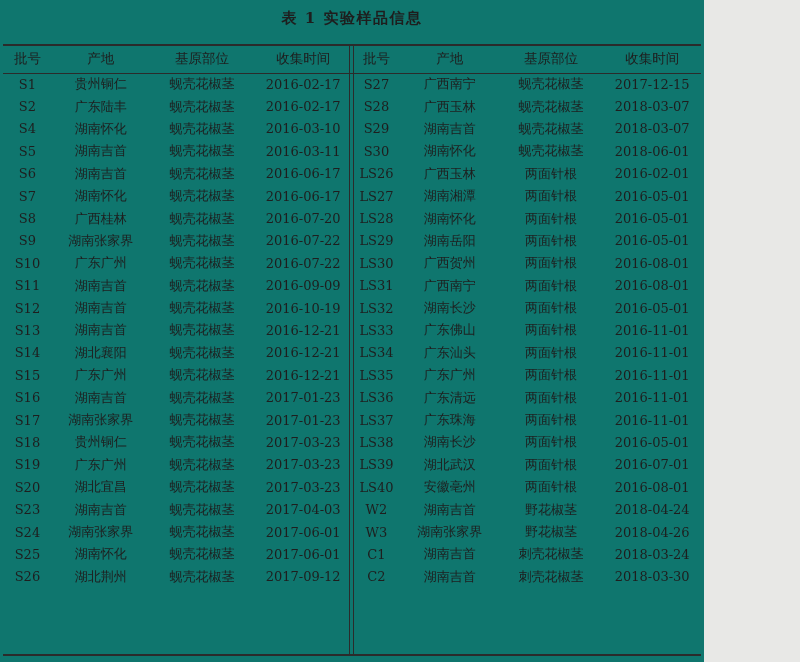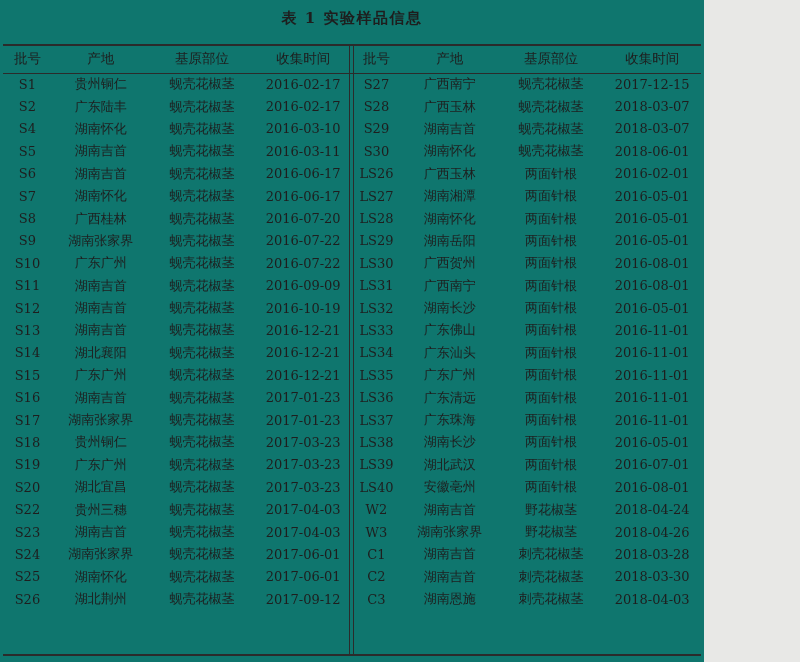--- a/index.html
+++ b/index.html
@@ -203,26 +203,20 @@
               <td>蚬壳花椒茎</td>
               <td>2017-03-23</td>
             </tr>
             <tr>
               <td>S20</td>
               <td>湖北宜昌</td>
               <td>蚬壳花椒茎</td>
               <td>2017-03-23</td>
             </tr>
             <tr>
-              <td>S22</td>
-              <td>贵州三穗</td>
-              <td>蚬壳花椒茎</td>
-              <td>2017-04-03</td>
-            </tr>
-            <tr>
               <td>S23</td>
               <td>湖南吉首</td>
               <td>蚬壳花椒茎</td>
               <td>2017-04-03</td>
             </tr>
             <tr>
               <td>S24</td>
               <td>湖南张家界</td>
               <td>蚬壳花椒茎</td>
               <td>2017-06-01</td>
@@ -383,33 +377,27 @@
             <tr>
               <td>W3</td>
               <td>湖南张家界</td>
               <td>野花椒茎</td>
               <td>2018-04-26</td>
             </tr>
             <tr>
               <td>C1</td>
               <td>湖南吉首</td>
               <td>刺壳花椒茎</td>
-              <td>2018-03-28</td>
+              <td>2018-03-24</td>
             </tr>
             <tr>
               <td>C2</td>
               <td>湖南吉首</td>
               <td>刺壳花椒茎</td>
               <td>2018-03-30</td>
-            </tr>
-            <tr>
-              <td>C3</td>
-              <td>湖南恩施</td>
-              <td>刺壳花椒茎</td>
-              <td>2018-04-03</td>
             </tr>
           </tbody>
       </table>
     </div>
 
     <div class="mid-divider"></div>
 
   </div>
 
 </div>

